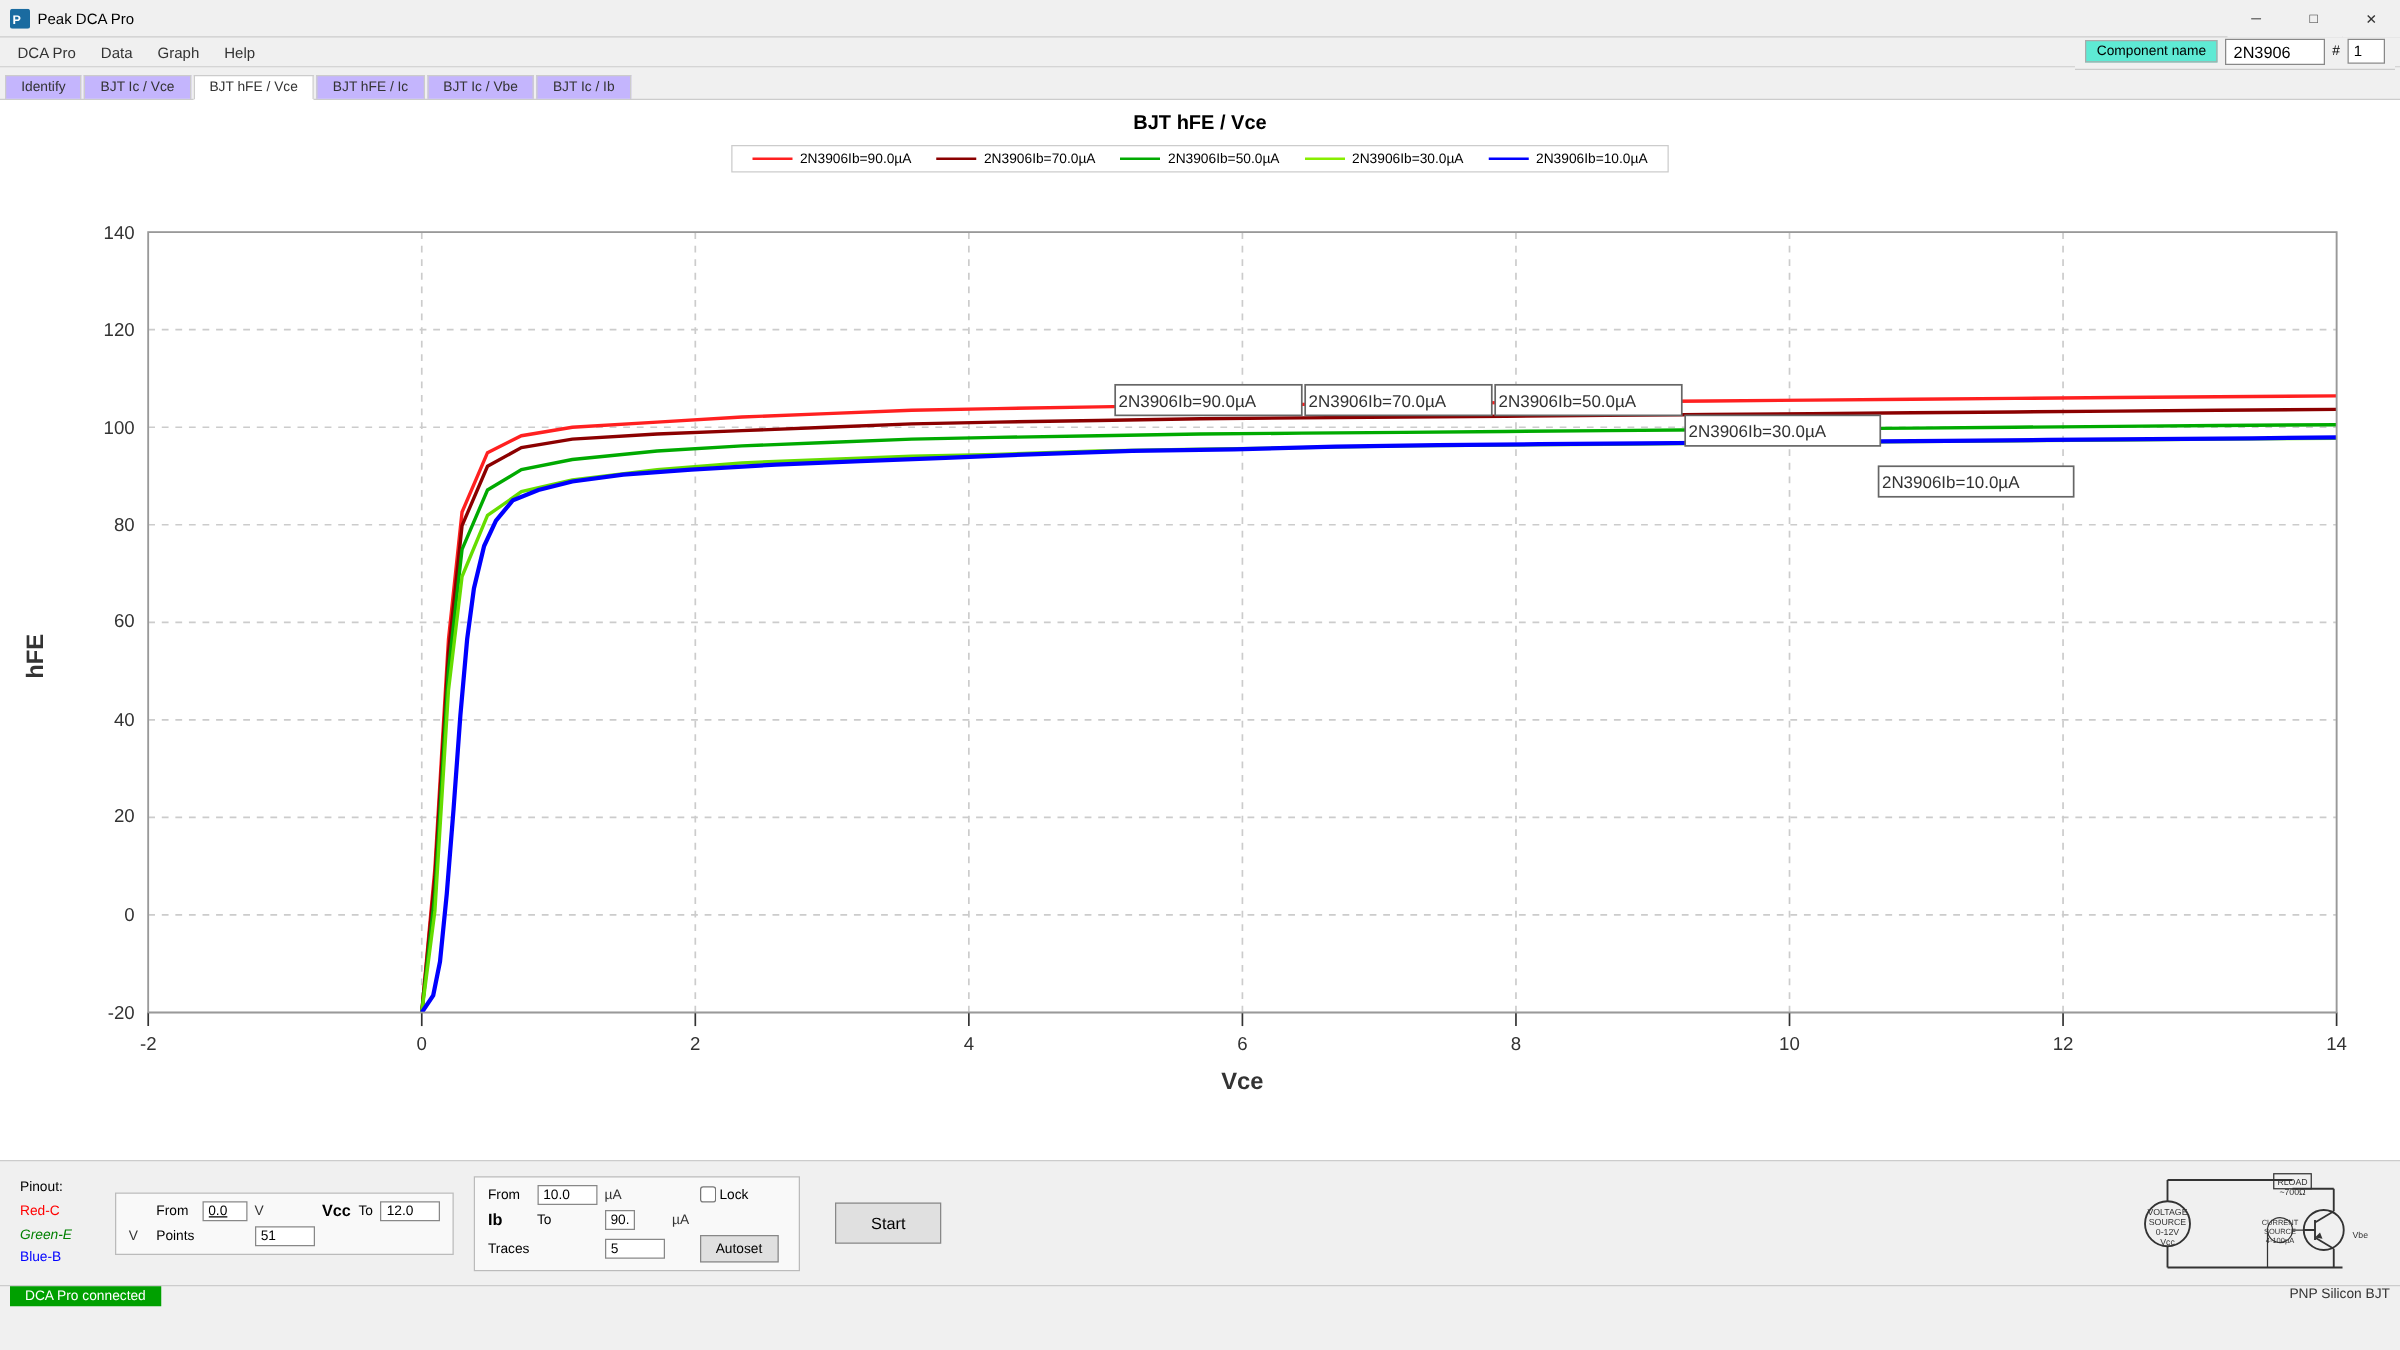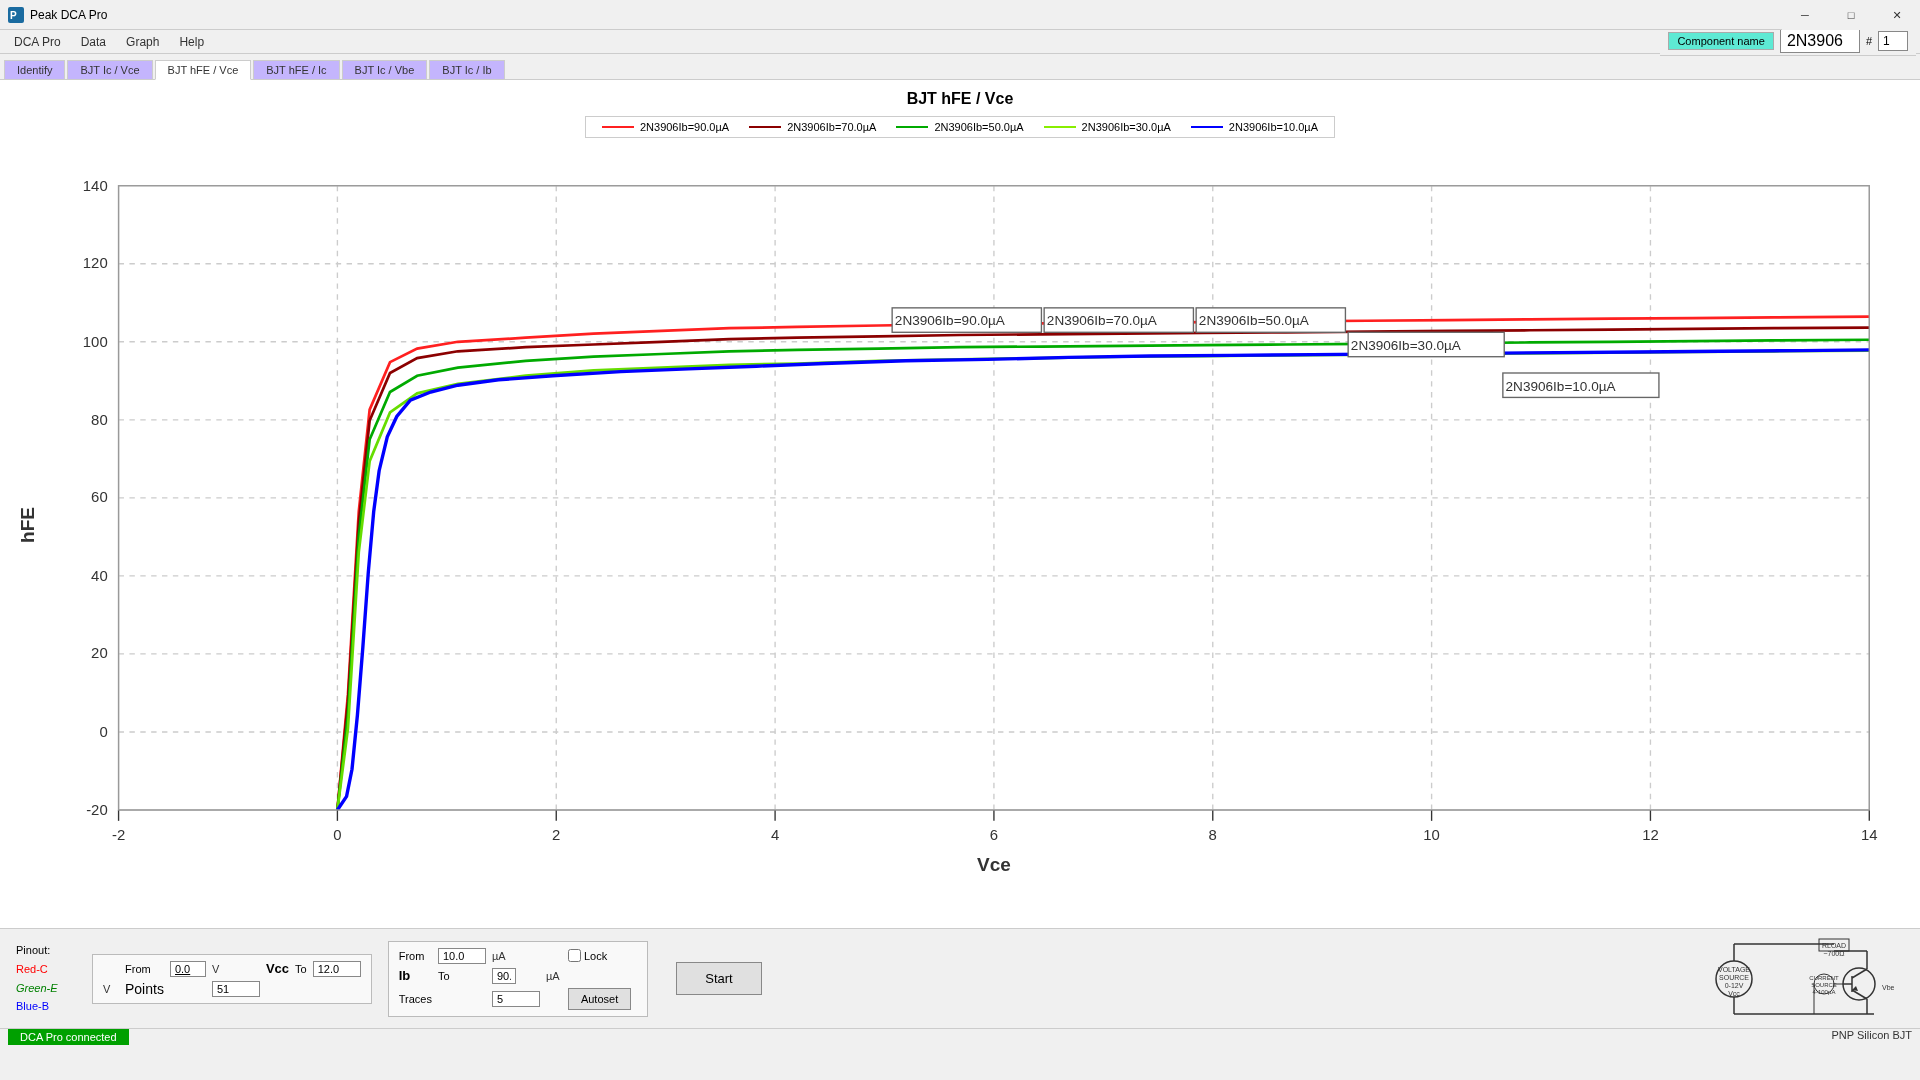--- a/index.html
+++ b/index.html
@@ -235,21 +235,21 @@
 </div>
 
 <div id="menubar">
   <div class="menu-item">DCA Pro</div>
   <div class="menu-item">Data</div>
   <div class="menu-item">Graph</div>
   <div class="menu-item">Help</div>
 
   <div id="compbar" style="margin-left:auto;display:flex;align-items:center;gap:6px;">
     <label style="border:1px solid #aaa;padding:2px 8px;background:#5eead4;font-size:11px;">Component name</label>
-    <input class="comp-name-field" value="2N3906" style="border: 1px solid rgb(136, 136, 136); padding: 2px 6px; font-size: 16px; width: 80px;">
+    <input class="comp-name-field" value="2N3906" style="border: 1px solid rgb(136, 136, 136); padding: 2px 6px; font-size: 13px; width: 80px;">
     <span style="font-size:11px;">#</span>
     <input class="comp-num" value="1" style="border: 1px solid rgb(136, 136, 136); width: 30px; padding: 2px 4px; font-size: 12px;">
   </div>
 </div>
 
 <div id="tabs">
   <div class="tab">Identify</div>
   <div class="tab">BJT Ic / Vce</div>
   <div class="tab active">BJT hFE / Vce</div>
   <div class="tab">BJT hFE / Ic</div>
@@ -390,21 +390,21 @@
       <span style="font-size:11px;"></span>
       <span style="font-size:11px;">From</span>
       <input class="settings-input" value="0.0" style="width: 36px; text-decoration: underline;">
       <span class="settings-unit">V</span>
 
       <span style="font-weight:bold;font-size:13px;">Vcc</span>
       <span style="font-size:11px;">To</span>
       <input class="settings-input" value="12.0" style="width: 48px;">
       <span class="settings-unit">V</span>
 
-      <span style="font-size:14px;text-align:right;">Points</span>
+      <span style="font-size:11px;text-align:right;">Points</span>
       <span></span>
       <input class="settings-input" value="51" style="width: 48px;">
       <span></span>
     </div>
 
     <div id="ib-section" style="border:1px solid #bbb;background:#f9f9f9;padding:6px 10px;display:grid;grid-template-columns:auto auto auto auto auto auto;gap:4px 6px;align-items:center;font-size:11px;">
       <span>From</span>
       <input class="settings-input" value="10.0" style="width: 48px;">
       <span class="settings-unit">µA</span>
       <span></span>

